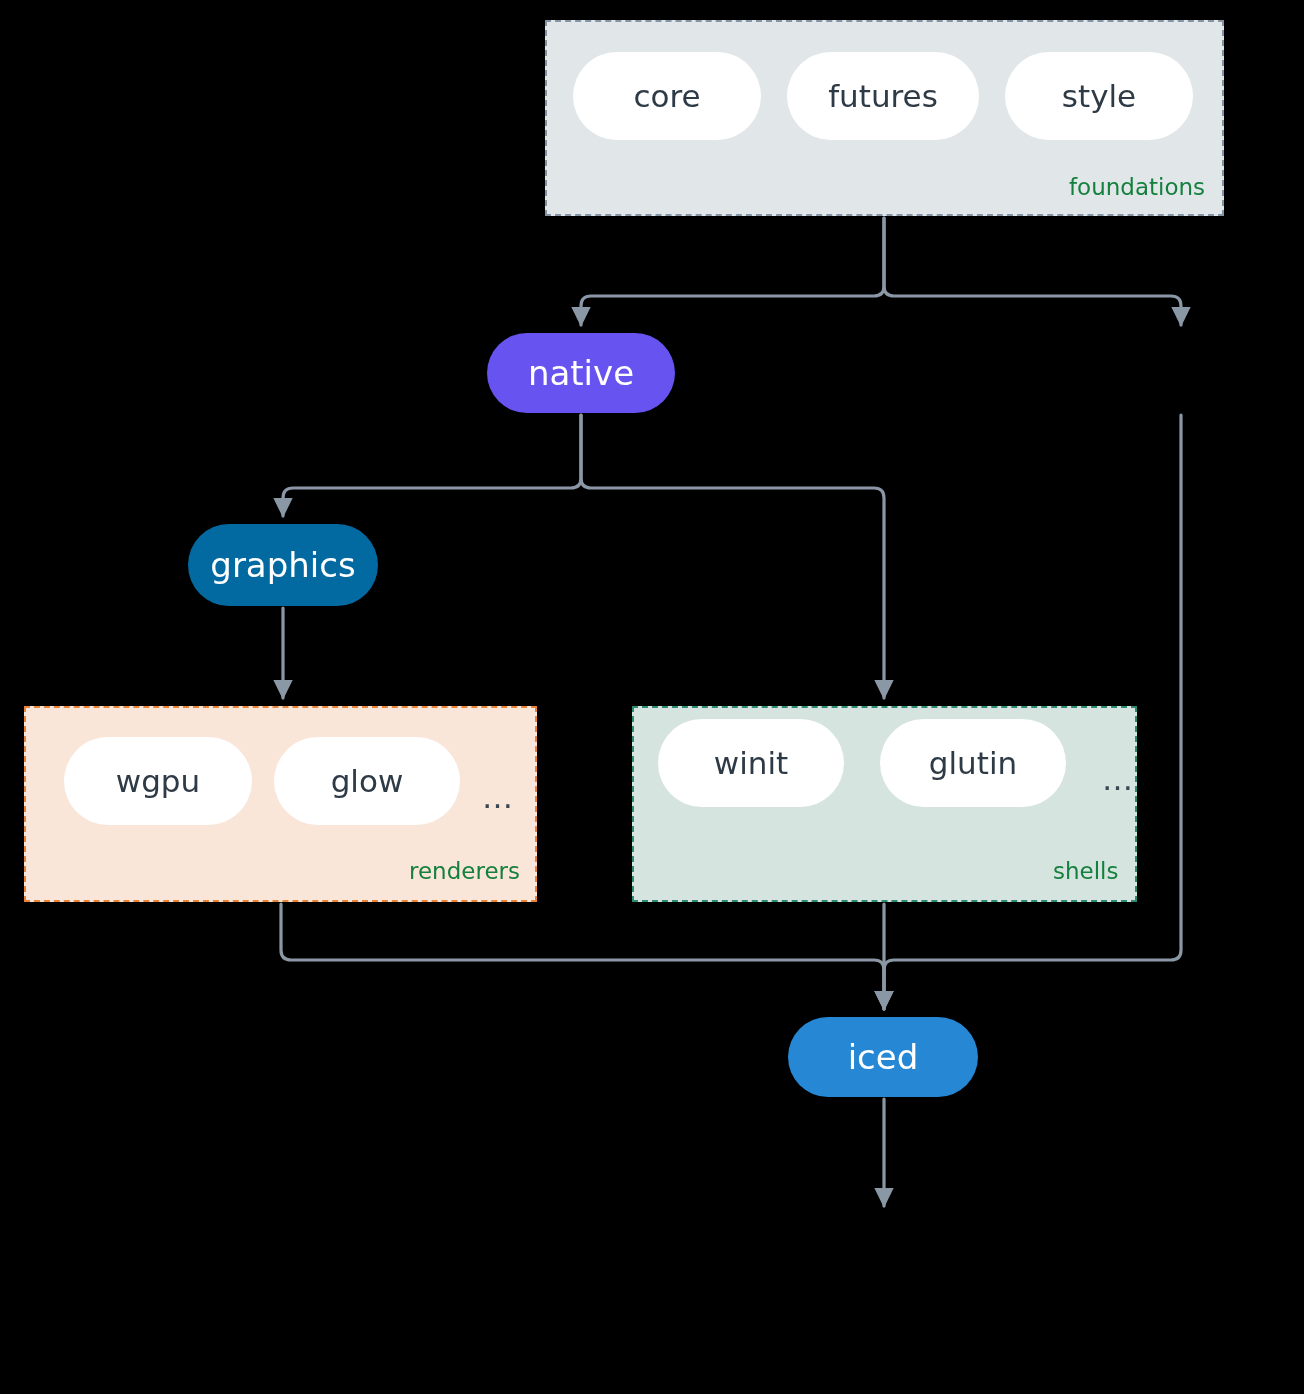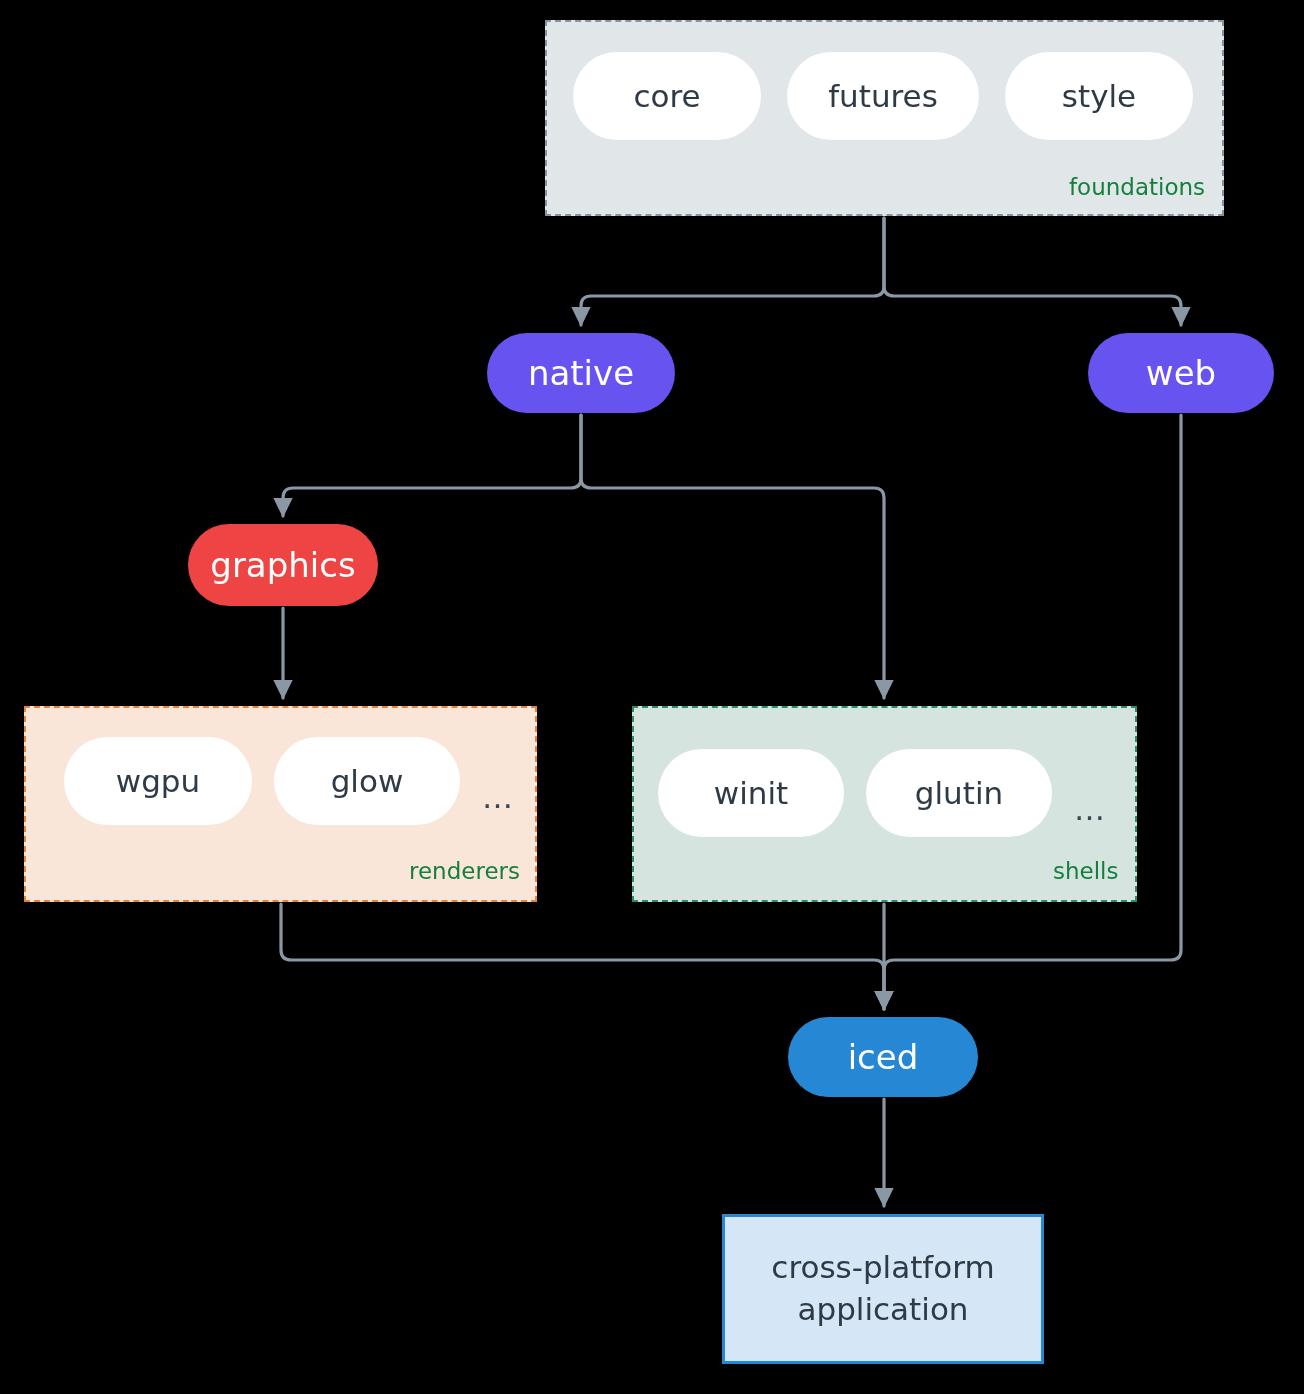--- a/index.html
+++ b/index.html
@@ -88,21 +88,21 @@
     display: flex;
     align-items: center;
     justify-content: center;
     border-radius: 48px;
     font-size: 34px;
     color: #FFFFFF;
     box-sizing: border-box;
   }
   .node-native { left: 487px; top: 333px; width: 188px; height: 80px; background: #6753F0; }
   .node-web    { left: 1088px; top: 333px; width: 186px; height: 80px; background: #6753F0; }
-  .node-graphics { left: 188px; top: 524px; width: 190px; height: 82px; background: #ef4444; }
+  .node-graphics { left: 188px; top: 524px; width: 190px; height: 82px; background: #0369a1; }
   .node-iced   { left: 788px; top: 1017px; width: 190px; height: 80px; background: #2688D4; }
 
   
   .rect-node {
     position: absolute;
     left: 722px; top: 1214px;
     width: 322px; height: 150px;
     background: #D5E6F7;
     border: 3px solid #2688D4;
     display: flex;
@@ -158,30 +158,25 @@
 
   <div class="group group-renderers"></div>
   <div class="group-row" style="left:64px; top:737px; gap:22px;">
     <div class="pill" style="width:188px;">wgpu</div>
     <div class="pill" style="width:186px;">glow</div>
     <div class="ellipsis">…</div>
   </div>
   <div class="group-label" style="left:409px; top:858px;">renderers</div>
 
   <div class="group group-shells"></div>
-  <div class="group-row" style="left:658px; top:749px; gap:22px;">
+  <div class="group-row" style="left:658px; top:719px; gap:36px;">
     <div class="pill" style="width:186px;">winit</div>
     <div class="pill" style="width:186px;">glutin</div>
     <div class="ellipsis">…</div>
   </div>
   <div class="group-label" style="left:1053px; top:858px;">shells</div>
 
   <div class="node node-native">native</div>
-  <div class="node node-web">web</div>
   <div class="node node-graphics">graphics</div>
   <div class="node node-iced">iced</div>
 
-  <div class="rect-node">
-    <span>cross-platform</span>
-    <span>application</span>
-  </div>
 
 </div>
 
 </body></html>

